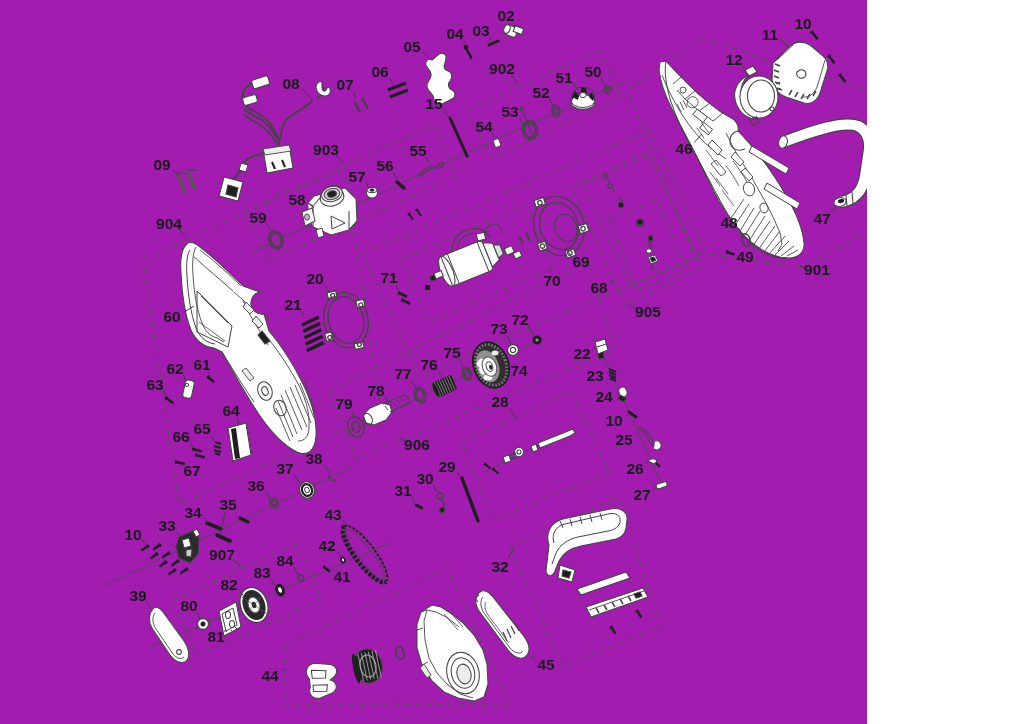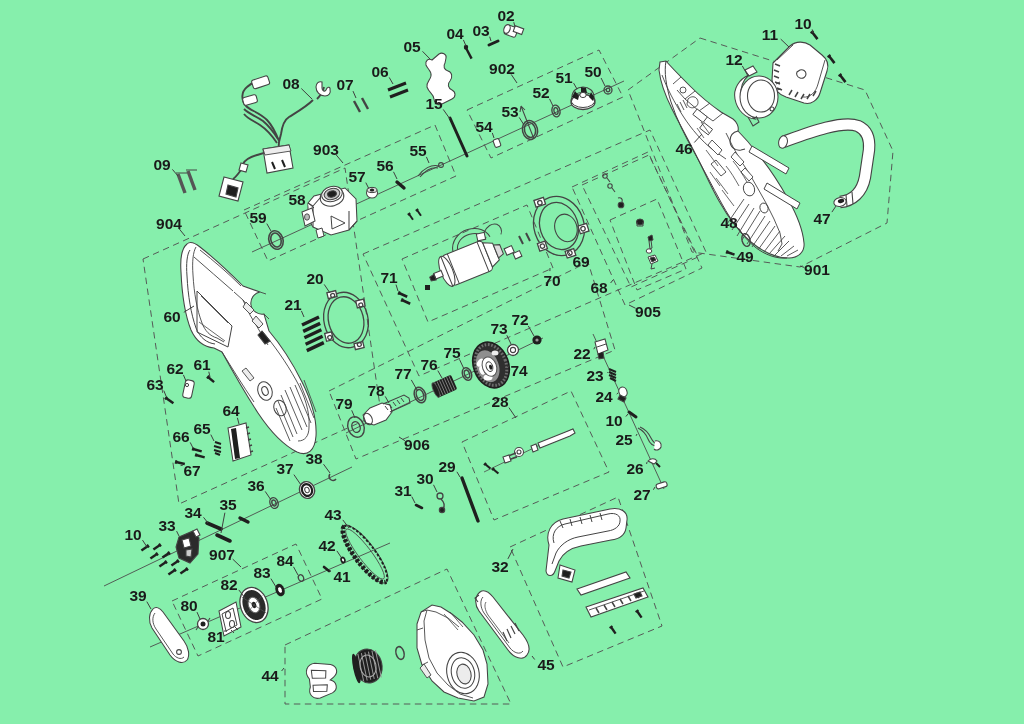--- a/index.html
+++ b/index.html
@@ -1,15 +1,15 @@
 <!DOCTYPE html>
 <html><head><meta charset="utf-8">
 <style>
 html,body{margin:0;padding:0;background:#fff;}
-#page{width:1024px;height:724px;position:relative;overflow:hidden;background:#86efac;}
+#page{width:867px;height:724px;position:relative;overflow:hidden;background:#a21caf;}
 </style></head><body>
 <div id="page">
 <svg width="1024" height="724" viewBox="0 0 1024 724">
 
 <polygon points="467.0,110.0 599.0,50.0 623.0,97.0 491.0,158.0" fill="none" stroke="#525252" stroke-width="0.95" stroke-dasharray="6.5,4.5"></polygon>
 
 <polygon points="244.0,210.0 435.0,125.0 456.0,176.0 268.0,261.0" fill="none" stroke="#525252" stroke-width="0.95" stroke-dasharray="6.5,4.5"></polygon>
 
 <polygon points="143.0,259.0 345.0,168.0 381.0,413.0 179.0,504.0" fill="none" stroke="#525252" stroke-width="0.95" stroke-dasharray="6.5,4.5"></polygon>
 

